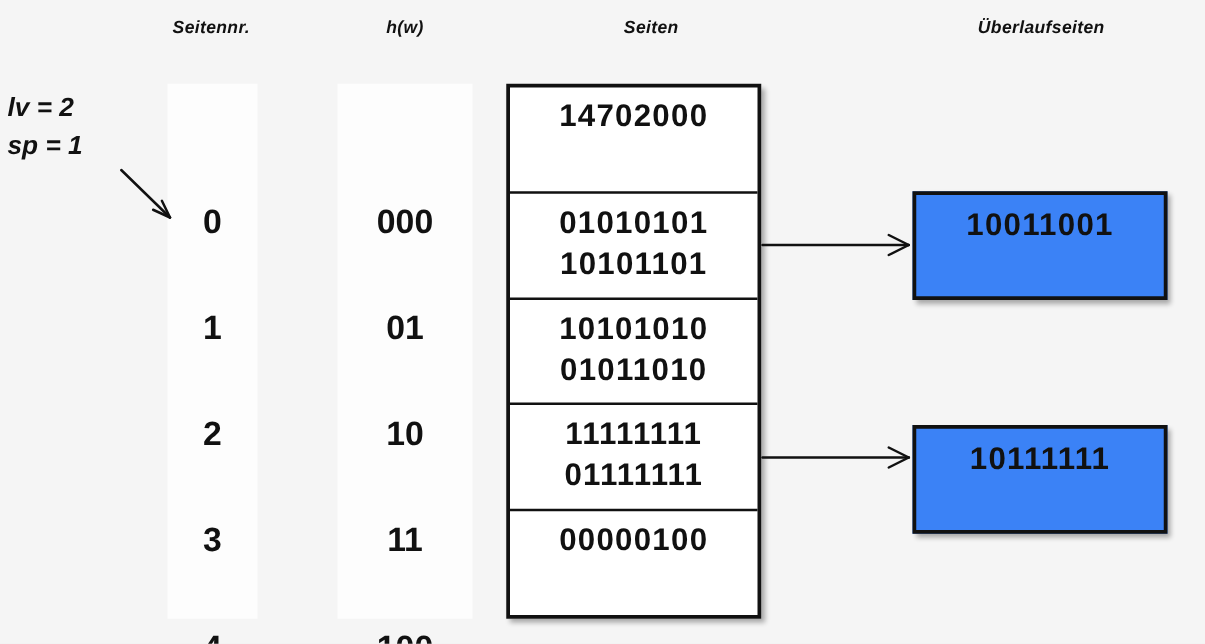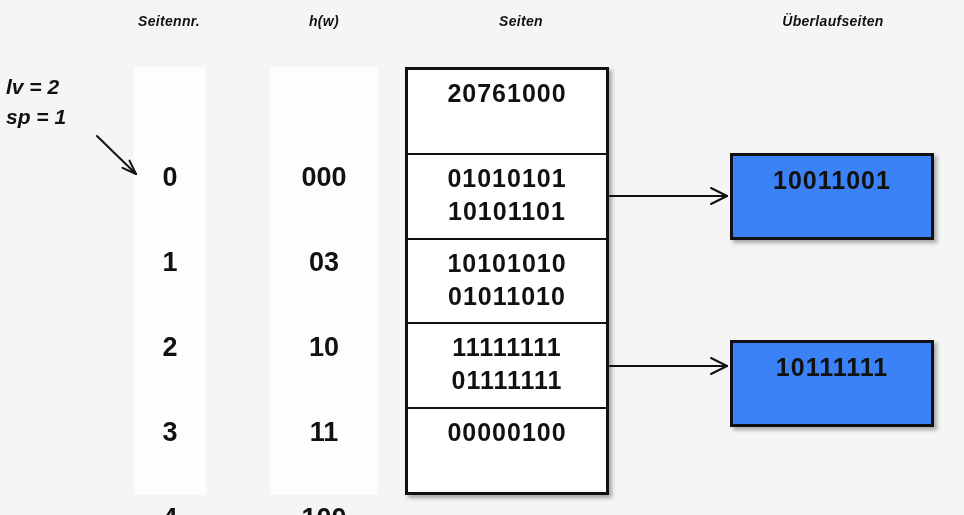--- a/index.html
+++ b/index.html
@@ -96,29 +96,29 @@
   <div class="col" id="col-pagenr">
     <div class="colval cv0">0</div>
     <div class="colval cv1">1</div>
     <div class="colval cv2">2</div>
     <div class="colval cv3">3</div>
     <div class="colval cv4">4</div>
   </div>
 
   <div class="col" id="col-hash">
     <div class="colval cv0">000</div>
-    <div class="colval cv1">03</div>
+    <div class="colval cv1">01</div>
     <div class="colval cv2">10</div>
     <div class="colval cv3">11</div>
     <div class="colval cv4">100</div>
   </div>
 
   <div class="pages-table">
     <div class="trow">
-      <div class="bucket-line">20761000</div>
+      <div class="bucket-line">14702000</div>
       <div class="bucket-line"></div>
     </div>
     <div class="trow">
       <div class="bucket-line">01010101</div>
       <div class="bucket-line">10101101</div>
     </div>
     <div class="trow">
       <div class="bucket-line">10101010</div>
       <div class="bucket-line">01011010</div>
     </div>

